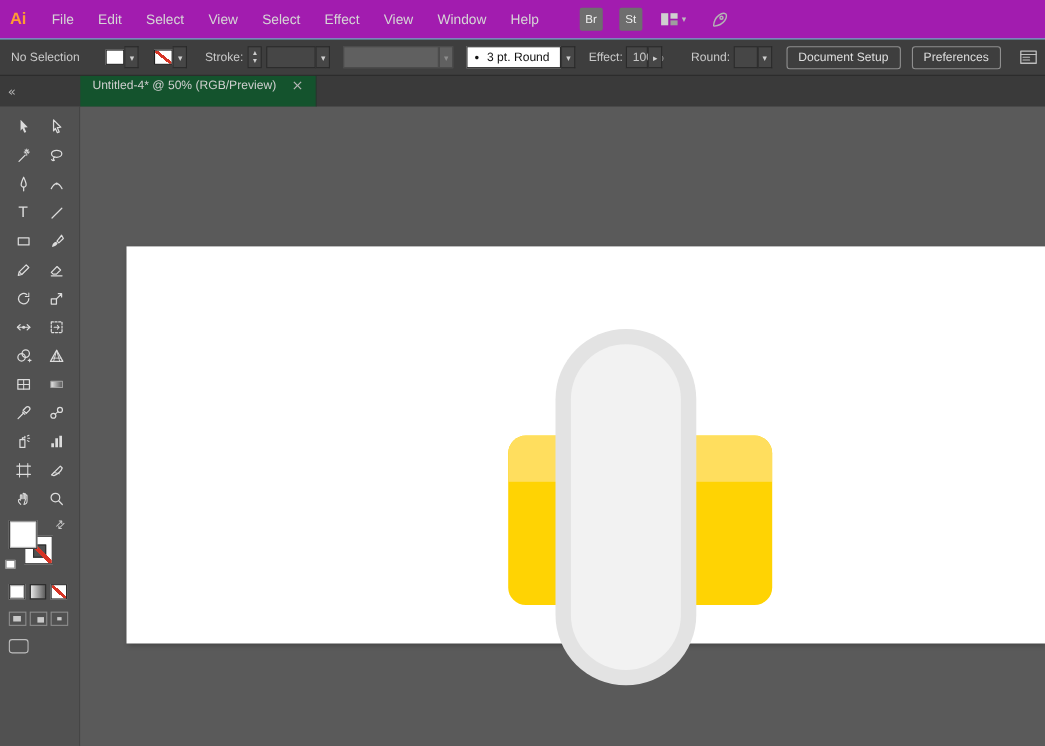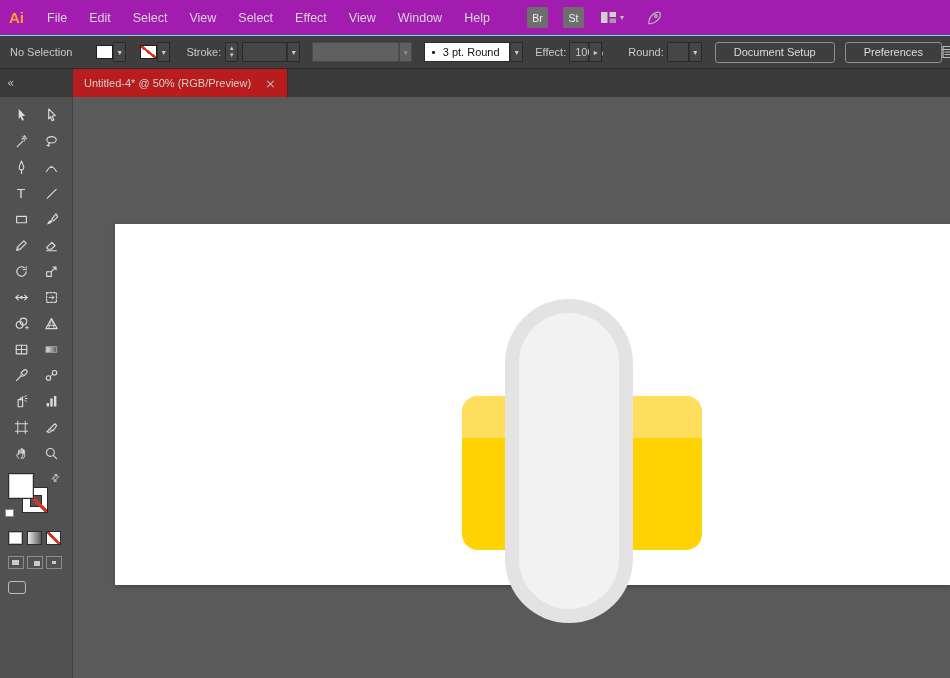--- a/index.html
+++ b/index.html
@@ -28,28 +28,28 @@
   .combo .chev { width: 13px; background: #464646; border: 1px solid #2a2a2a; border-left: 1px solid #333;
     color: #cfcfcf; font-size: 8px; display: flex; align-items: center; justify-content: center; }
   .combo.disabled .box { background: #606060; border-color: #4a4a4a; }
   .combo.disabled .chev { background: #606060; border-color: #4a4a4a; color: #8d8d8d; }
   .combo.white .box { background: #fff; color: #111; }
   .swatch { width: 17px; height: 14px; background: #fff; border: 1px solid #1d1d1d; align-self: center; }
   .swatch.none { background-color: #fff;
     background-image: linear-gradient(to top right, transparent 43%, #d63425 43%, #d63425 57%, transparent 57%); }
   .stepper { width: 13px; height: 20px; background: #464646; border: 1px solid #2a2a2a; display: flex; flex-direction: column;
     align-items: center; justify-content: center; color: #cfcfcf; font-size: 7px; line-height: 7px; }
-  .cb-btn { height: 21px; padding: 0 18px; border: 1px solid #8f8f8f; border-radius: 3px; background: transparent;
+  .cb-btn { height: 21px; padding: 0 10px; border: 1px solid #8f8f8f; border-radius: 3px; background: transparent;
     color: #dedede; font-size: 11px; display: flex; align-items: center; }
   .cb-right-icon { margin-left: auto; margin-right: 7px; display: flex; align-items: center; gap: 3px; }
 
   
   .tabstrip { height: 28px; background: #3a3a3a; display: flex; align-items: stretch; }
   .panel-collapse { width: 73px; display: flex; align-items: center; padding-left: 7px; color: #b5b5b5; font-size: 12px; }
-  .tab { background: #b91c1c; color: #cfcfcf; font-size: 11px; display: flex; padding: 8px 11px;
+  .tab { background: #14532d; color: #cfcfcf; font-size: 11px; display: flex; padding: 3px 11px;
     border-right: 1px solid #313131; }
   .tab-close { margin-left: 14px; color: #b7b7b7; font-size: 13px; line-height: 1; }
 
   
   .main { display: flex; height: 586px; }
 
   
   .toolbar { width: 73px; background: #515151; border-right: 1px solid #424242; padding-top: 6px; }
   .tools-grid { display: grid; grid-template-columns: 30px 30px; justify-content: center; row-gap: 2px; }
   .tool { width: 30px; height: 24px; display: flex; align-items: center; justify-content: center; color: #dcdcdc; }

